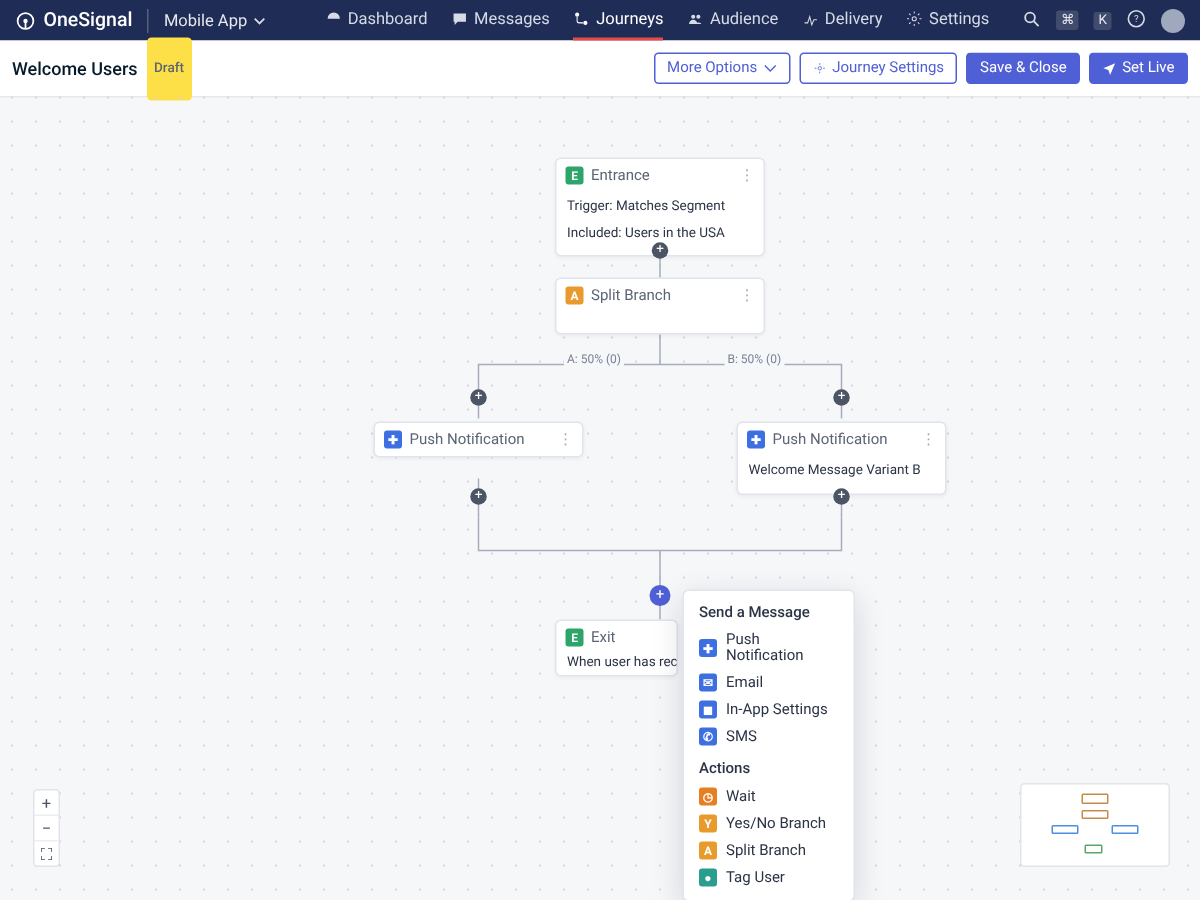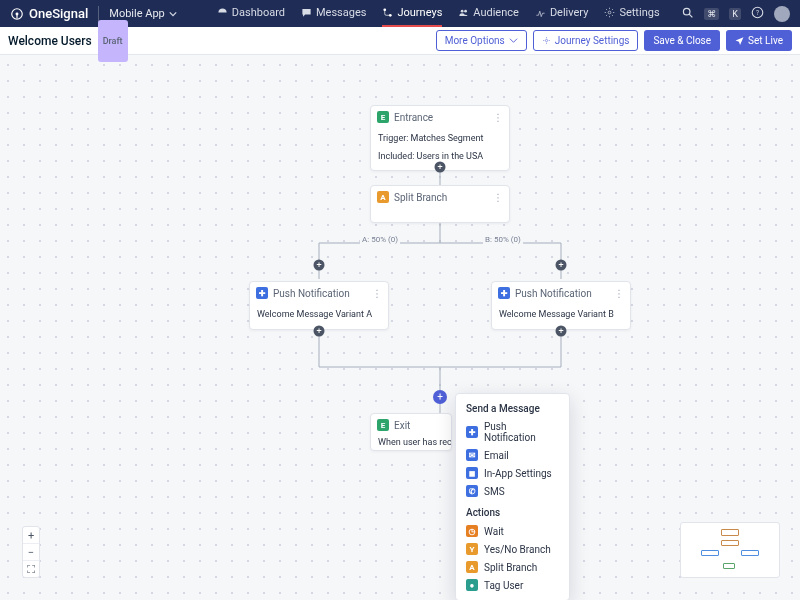--- a/index.html
+++ b/index.html
@@ -15,23 +15,23 @@
   .nav-item { display: flex; align-items: center; gap: 4px; font-size: 11px; color: #d7dbe6; cursor:pointer; height:100%; border-bottom:2px solid transparent;}
   .nav-item.active { color:#fff; border-bottom-color:#e54b4d;}
   .nav-item svg { width: 11px; height: 11px; fill: currentColor; }
   .topbar-right { margin-left:auto; display:flex; align-items:center; gap:10px;}
   .kbd { background: rgba(255,255,255,0.15); border-radius:2px; font-size:9px; padding:1px 3px; color:#e6e8ee;}
   .avatar-circle{ width:16px;height:16px;border-radius:50%; background:#9fa8bc;}
   .icon-btn-top{ color:#d7dbe6; cursor:pointer;}
   .icon-btn-top svg{ width:13px;height:13px; fill:currentColor;}
 
   
-  .subbar { background:#fff; border-bottom:1px solid #e5e7ee; height:28px; display:flex; align-items:center; padding:0 8px; }
+  .subbar { background:#fff; border-bottom:1px solid #e5e7ee; height:38px; display:flex; align-items:center; padding:0 8px; }
   .jtitle { font-size:12px; font-weight:500; display:flex; align-items:center; gap:6px;}
-  .badge-draft{ background:#c4b5fd; color:#5b6575; font-size:9px; padding:16px 5px; border-radius:3px;}
+  .badge-draft{ background:#fde047; color:#5b6575; font-size:9px; padding:16px 5px; border-radius:3px;}
   .subbar-right{ margin-left:auto; display:flex; gap:6px;}
   .btn { font-size:10px; border-radius:3px; padding:4px 8px; display:flex; align-items:center; gap:4px; cursor:pointer; border:1px solid transparent; white-space:nowrap;}
   .btn-outline-primary{ border-color:#4f5fd5; color:#4f5fd5; background:#fff;}
   .btn-primary{ background:#4f5fd5; color:#fff;}
   .btn svg{ width:9px;height:9px; fill:currentColor;}
 
   
   .canvas { position:absolute; top:57px; left:0; right:0; bottom:0; overflow:hidden;
     background-image: radial-gradient(circle, #d3d7e1 1px, transparent 1px);
     background-size: 16px 16px;
@@ -184,21 +184,21 @@
       <line x1="440" y1="164" x2="440" y2="186"></line>
       <path d="M440 186 H319 V222"></path>
       <path d="M440 186 H561 V222"></path>
       <line x1="319" y1="262" x2="319" y2="288"></line>
       <line x1="561" y1="262" x2="561" y2="288"></line>
       <path d="M319 288 V310 H440"></path>
       <path d="M561 288 V310 H440"></path>
       <line x1="440" y1="310" x2="440" y2="356"></line>
     </g>
   </svg>
-  <div class="edge-label" style="left:360px; top:178px;">A: 50% (0)</div>
+  <div class="edge-label" style="left:376px; top:178px;">A: 50% (0)</div>
   <div class="edge-label" style="left:483px; top:178px;">B: 50% (0)</div>
 
   <div class="card" style="left:370px; top:48px;">
     <div class="card-head">
       <span class="iconbox ic-green">E</span>
       <span>Entrance</span>
       <span class="dots">⋮</span>
     </div>
     <div class="card-body">
       <div>Trigger: Matches Segment</div>
@@ -217,21 +217,20 @@
 
   <div class="plus sm" style="left:319px; top:208px;">+</div>
   <div class="plus sm" style="left:561px; top:208px;">+</div>
 
   <div class="card" style="left:249px; top:224px;">
     <div class="card-head">
       <span class="iconbox ic-blue">✚</span>
       <span>Push Notification</span>
       <span class="dots">⋮</span>
     </div>
-    <div class="card-body">Welcome Message Variant A</div>
   </div>
 
   <div class="card" style="left:491px; top:224px;">
     <div class="card-head">
       <span class="iconbox ic-blue">✚</span>
       <span>Push Notification</span>
       <span class="dots">⋮</span>
     </div>
     <div class="card-body">Welcome Message Variant B</div>
   </div>

